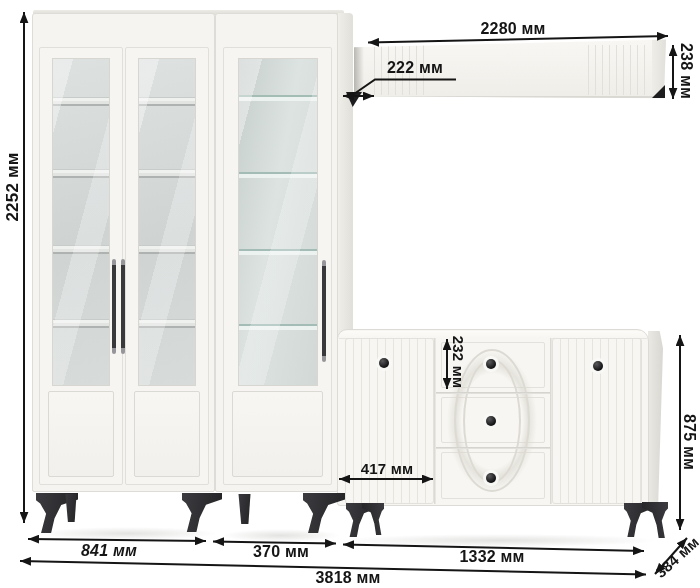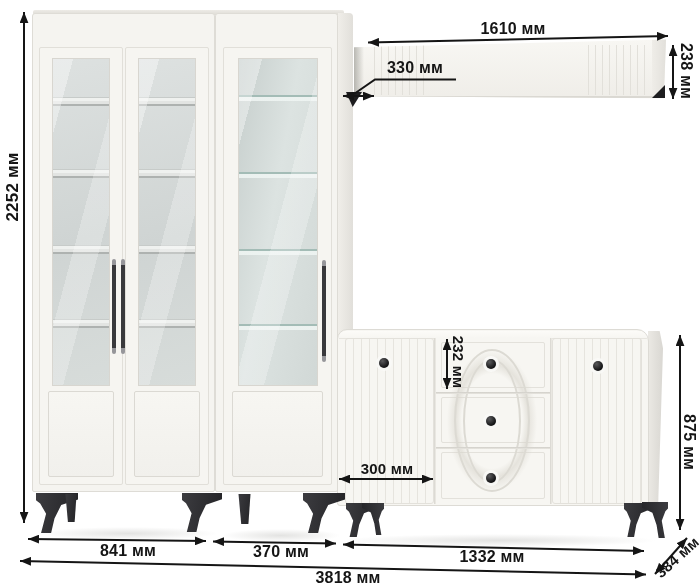--- a/index.html
+++ b/index.html
@@ -191,24 +191,24 @@
       <line x1="680" y1="335" x2="680" y2="530" marker-start="url(#ah)" marker-end="url(#ah)"></line>
       <line x1="28" y1="539" x2="206" y2="541" marker-start="url(#ah)" marker-end="url(#ah)"></line>
       <line x1="213" y1="541.5" x2="336" y2="543.5" marker-start="url(#ah)" marker-end="url(#ah)"></line>
       <line x1="343" y1="544.5" x2="644" y2="551" marker-start="url(#ah)" marker-end="url(#ah)"></line>
       <line x1="20" y1="561" x2="646" y2="574.5" marker-start="url(#ah)" marker-end="url(#ah)"></line>
       <line x1="655" y1="574" x2="687" y2="538" marker-start="url(#ah)" marker-end="url(#ah)"></line>
     </g>
   </svg>
 
   <div class="dlabel" style="left:13px;top:187px;transform:translate(-50%,-50%) rotate(-90deg);font-size:17px;">2252 мм</div>
-  <div class="dlabel" style="left:513px;top:29px;transform:translate(-50%,-50%);">1610 мм</div>
+  <div class="dlabel" style="left:513px;top:29px;transform:translate(-50%,-50%);">2280 мм</div>
   <div class="dlabel" style="left:686px;top:71px;transform:translate(-50%,-50%) rotate(90deg);">238 мм</div>
-  <div class="dlabel" style="left:415px;top:68px;transform:translate(-50%,-50%);">330 мм</div>
+  <div class="dlabel" style="left:415px;top:68px;transform:translate(-50%,-50%);">222 мм</div>
   <div class="dlabel" style="left:458px;top:362px;transform:translate(-50%,-50%) rotate(90deg);font-size:15px;">232 мм</div>
-  <div class="dlabel" style="left:387px;top:468px;transform:translate(-50%,-50%);font-size:15px;">300 мм</div>
+  <div class="dlabel" style="left:387px;top:468px;transform:translate(-50%,-50%);font-size:15px;">417 мм</div>
   <div class="dlabel" style="left:689px;top:442px;transform:translate(-50%,-50%) rotate(90deg);">875 мм</div>
-  <div class="dlabel" style="left:128px;top:551px;transform:translate(-50%,-50%);">841 мм</div>
+  <div class="dlabel" style="left:109px;top:551px;transform:translate(-50%,-50%);font-style:italic;">841 мм</div>
   <div class="dlabel" style="left:281px;top:552px;transform:translate(-50%,-50%);">370 мм</div>
   <div class="dlabel" style="left:492px;top:557px;transform:translate(-50%,-50%);">1332 мм</div>
   <div class="dlabel" style="left:348px;top:578px;transform:translate(-50%,-50%);">3818 мм</div>
   <div class="dlabel" style="left:677px;top:557px;transform:translate(-50%,-50%) rotate(-42deg);font-size:15px;">384 мм</div>
 </div>
 
 </body></html>

